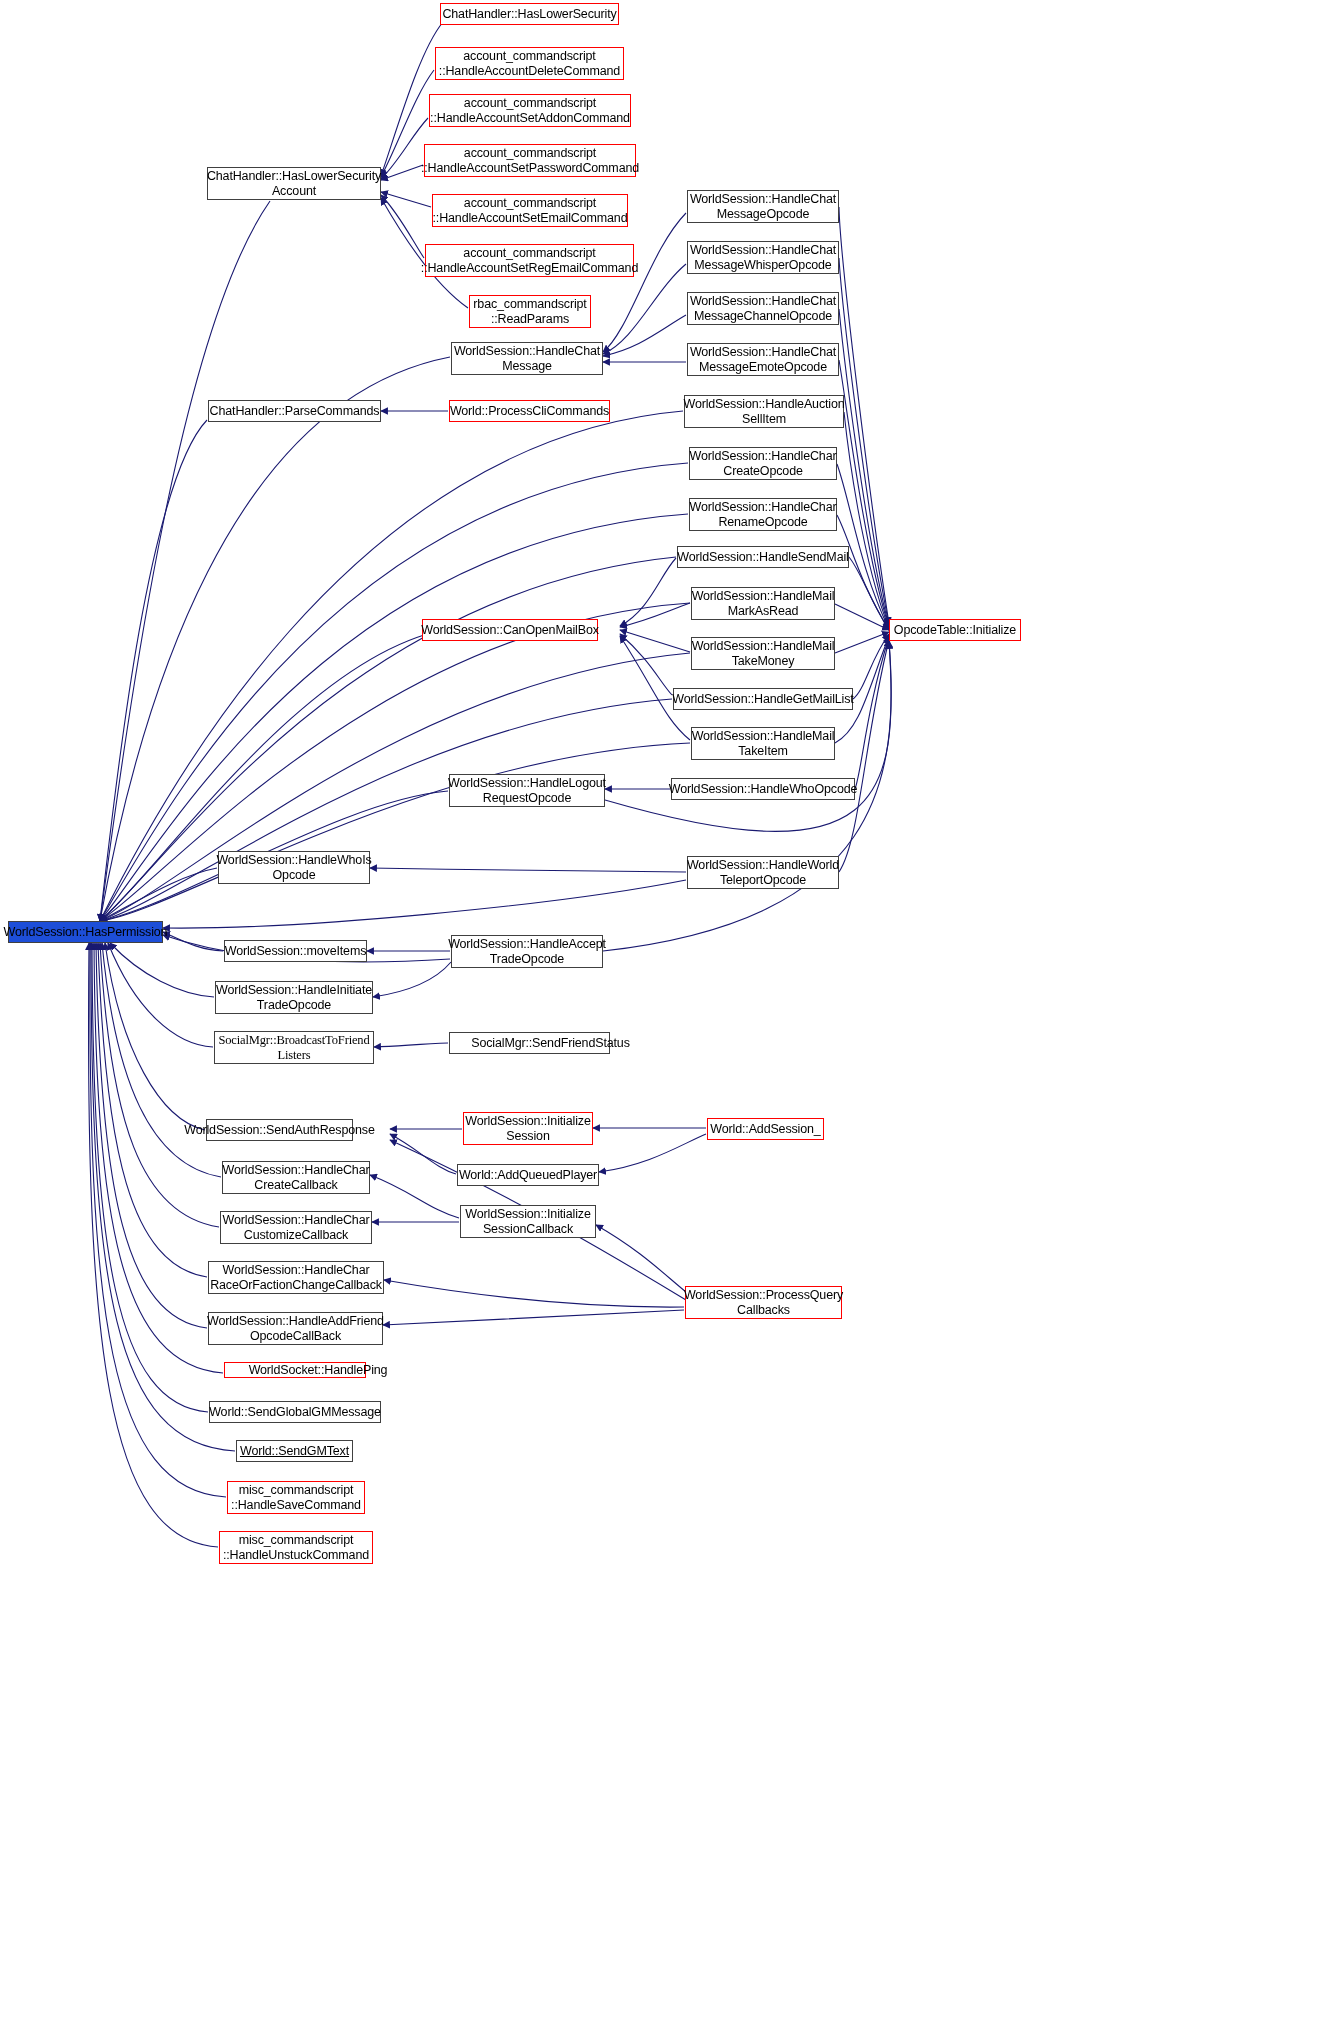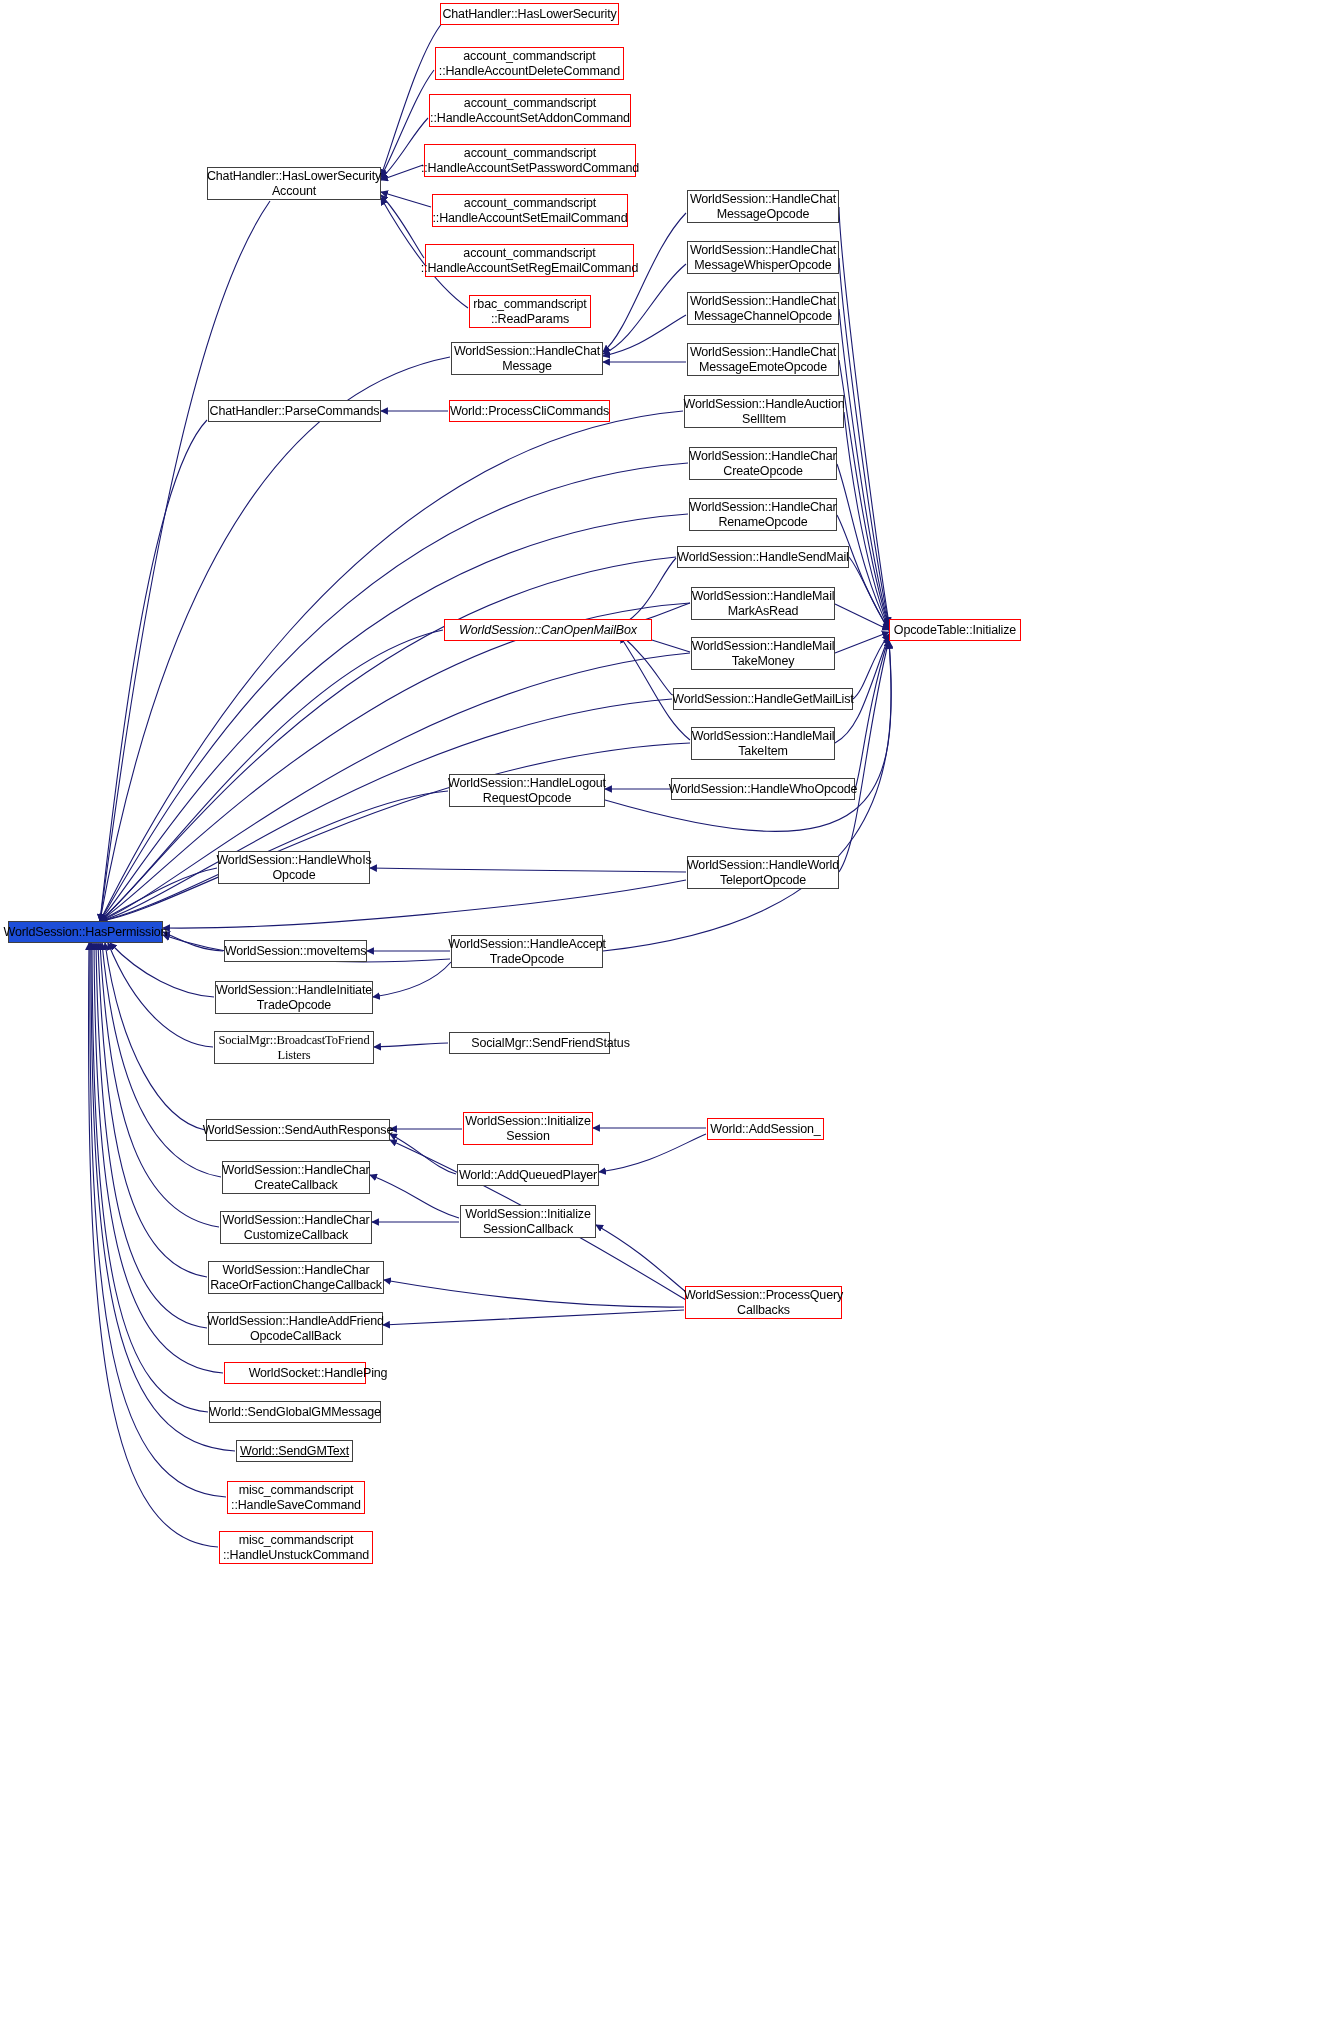--- a/index.html
+++ b/index.html
@@ -174,55 +174,55 @@
 RenameOpcode</div>
       <div class="node" style="left: 677px; top: 546px; width: 172px; height: 22px;">WorldSession::HandleSendMail</div>
       <div class="node" style="left: 691px; top: 587px; width: 144px; height: 33px;">WorldSession::HandleMail
 MarkAsRead</div>
       <div class="node" style="left: 691px; top: 637px; width: 144px; height: 33px;">WorldSession::HandleMail
 TakeMoney</div>
       <div class="node" style="left: 673px; top: 688px; width: 180px; height: 22px;">WorldSession::HandleGetMailList</div>
       <div class="node" style="left: 691px; top: 727px; width: 144px; height: 33px;">WorldSession::HandleMail
 TakeItem</div>
       <div class="node" style="left: 671px; top: 778px; width: 184px; height: 22px;">WorldSession::HandleWhoOpcode</div>
-      <div class="node red" style="left: 444px; top: 619px; width: 208px; height: 22px; font-style: italic;">WorldSession::CanOpenMailBox</div>
+      <div class="node red" style="left: 422px; top: 619px; width: 176px; height: 22px;">WorldSession::CanOpenMailBox</div>
       <div class="node red" style="left: 889px; top: 619px; width: 132px; height: 22px;">OpcodeTable::Initialize</div>
       <div class="node" style="left: 449px; top: 774px; width: 156px; height: 33px;">WorldSession::HandleLogout
 RequestOpcode</div>
       <div class="node" style="left: 687px; top: 856px; width: 152px; height: 33px;">WorldSession::HandleWorld
 TeleportOpcode</div>
       <div class="node" style="left: 218px; top: 851px; width: 152px; height: 33px;">WorldSession::HandleWhoIs
 Opcode</div>
       <div class="node current" style="left: 8px; top: 921px; width: 155px; height: 22px;">WorldSession::HasPermission</div>
       <div class="node" style="left: 224px; top: 940px; width: 143px; height: 22px;">WorldSession::moveItems</div>
       <div class="node" style="left: 451px; top: 935px; width: 152px; height: 33px;">WorldSession::HandleAccept
 TradeOpcode</div>
       <div class="node" style="left: 215px; top: 981px; width: 158px; height: 33px;">WorldSession::HandleInitiate
 TradeOpcode</div>
       <div class="node" style="left: 214px; top: 1031px; width: 160px; height: 33px; font-family: Liberation Serif, serif;">SocialMgr::BroadcastToFriend
 Listers</div>
       <div class="node" style="left: 449px; top: 1032px; width: 161px; height: 22px; padding-left: 44px;">SocialMgr::SendFriendStatus</div>
-      <div class="node" style="left: 206px; top: 1119px; width: 184px; height: 22px;">WorldSession::SendAuthResponse</div>
+      <div class="node" style="left: 206px; top: 1119px; width: 147px; height: 22px;">WorldSession::SendAuthResponse</div>
       <div class="node red" style="left: 463px; top: 1112px; width: 130px; height: 33px;">WorldSession::Initialize
 Session</div>
       <div class="node red" style="left: 707px; top: 1118px; width: 117px; height: 22px;">World::AddSession_</div>
       <div class="node" style="left: 457px; top: 1164px; width: 142px; height: 22px;">World::AddQueuedPlayer</div>
       <div class="node" style="left: 222px; top: 1161px; width: 148px; height: 33px;">WorldSession::HandleChar
 CreateCallback</div>
       <div class="node" style="left: 460px; top: 1205px; width: 136px; height: 33px;">WorldSession::Initialize
 SessionCallback</div>
       <div class="node" style="left: 220px; top: 1211px; width: 152px; height: 33px;">WorldSession::HandleChar
 CustomizeCallback</div>
       <div class="node" style="left: 208px; top: 1261px; width: 176px; height: 33px;">WorldSession::HandleChar
 RaceOrFactionChangeCallback</div>
       <div class="node red" style="left: 685px; top: 1286px; width: 157px; height: 33px;">WorldSession::ProcessQuery
 Callbacks</div>
       <div class="node" style="left: 208px; top: 1312px; width: 175px; height: 33px;">WorldSession::HandleAddFriend
 OpcodeCallBack</div>
-      <div class="node red" style="left: 224px; top: 1362px; width: 142px; height: 22px; padding-left: 48px;">WorldSocket::HandlePing</div>
+      <div class="node red" style="left: 224px; top: 1362px; width: 142px; height: 16px; padding-left: 48px;">WorldSocket::HandlePing</div>
       <div class="node" style="left: 209px; top: 1401px; width: 172px; height: 22px;">World::SendGlobalGMMessage</div>
       <div class="node" style="left: 236px; top: 1440px; width: 117px; height: 22px; text-decoration: underline;">World::SendGMText</div>
       <div class="node red" style="left: 227px; top: 1481px; width: 138px; height: 33px;">misc_commandscript
 ::HandleSaveCommand</div>
       <div class="node red" style="left: 219px; top: 1531px; width: 154px; height: 33px;">misc_commandscript
 ::HandleUnstuckCommand</div>
     </div>
 </div>
 
 </body></html>

